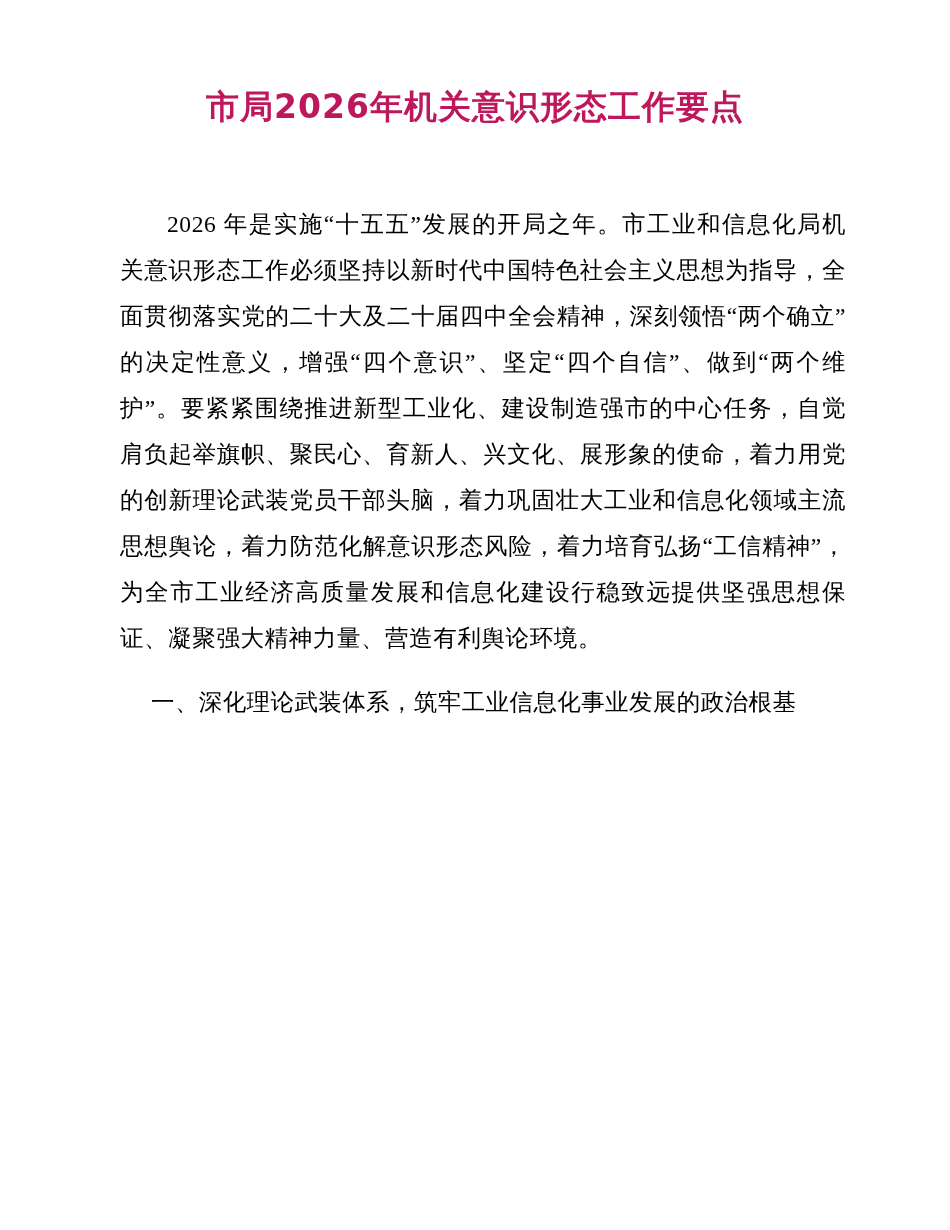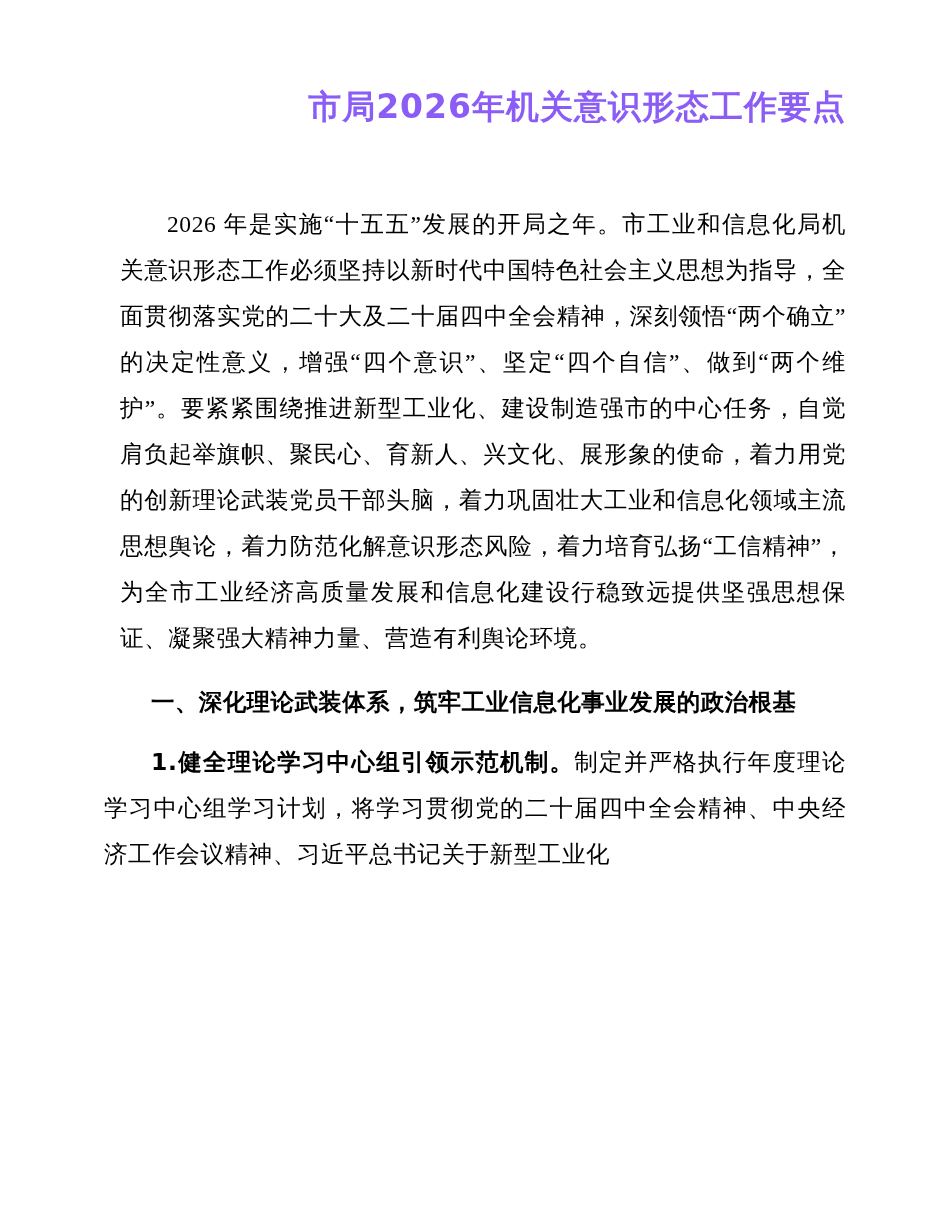--- a/index.html
+++ b/index.html
@@ -16,37 +16,37 @@
     padding: 86px 104px 0 104px;
     overflow: hidden;
     font-family: "Liberation Serif", "DejaVu Serif", serif;
     color: #000000;
   }
   .doc-title {
     font-family: "DejaVu Sans", "Liberation Sans", sans-serif;
     font-weight: bold;
     font-size: 33px;
     line-height: 1.3;
-    text-align: right;
+    text-align: center;
     letter-spacing: 1px;
     margin: 0 0 72px 0;
-    color: #8b5cf6;
+    color: #be185d;
   }
   .body-para {
     font-size: 23.5px;
     line-height: 46px;
     text-align: justify;
     text-justify: inter-ideograph;
     margin: 0 0 6px 16px;
     text-indent: 47px;
     letter-spacing: 0.6px;
   }
   .heading-1 {
     font-family: "DejaVu Sans", "Liberation Sans", sans-serif;
-    font-weight: bold;
+    font-weight: normal;
     font-size: 23.5px;
     line-height: 46px;
     text-align: justify;
     text-justify: inter-ideograph;
     margin: 18px 0 6px 0;
     text-indent: 47px;
     letter-spacing: 0.4px;
   }
   .sub-para {
     font-size: 23.5px;
@@ -71,17 +71,14 @@
 
 <div class="page">
 
   <h1 class="doc-title">市局2026年机关意识形态工作要点</h1>
 
   <p class="body-para">2026 年是实施“十五五”发展的开局之年。市工业和信息化局机关意识形态工作必须坚持以新时代中国特色社会主义思想为指导，全面贯彻落实党的二十大及二十届四中全会精神，深刻领悟“两个确立”的决定性意义，增强“四个意识”、坚定“四个自信”、做到“两个维护”。要紧紧围绕推进新型工业化、建设制造强市的中心任务，自觉肩负起举旗帜、聚民心、育新人、兴文化、展形象的使命，着力用党的创新理论武装党员干部头脑，着力巩固壮大工业和信息化领域主流思想舆论，着力防范化解意识形态风险，着力培育弘扬“工信精神”，为全市工业经济高质量发展和信息化建设行稳致远提供坚强思想保证、凝聚强大精神力量、营造有利舆论环境。</p>
 
   <h2 class="heading-1">一、深化理论武装体系，筑牢工业信息化事业发展的政治根基</h2>
 
 
-  <p class="sub-para clip">
-    <span class="lead">1.健全理论学习中心组引领示范机制。</span><span>制定并严格执行年度理论学习中心组学习计划，将学习贯彻党的二十届四中全会精神、中央经济工作会议精神、习近平总书记关于新型工业化</span>
-  </p>
 
 </div>
 
 </body></html>

